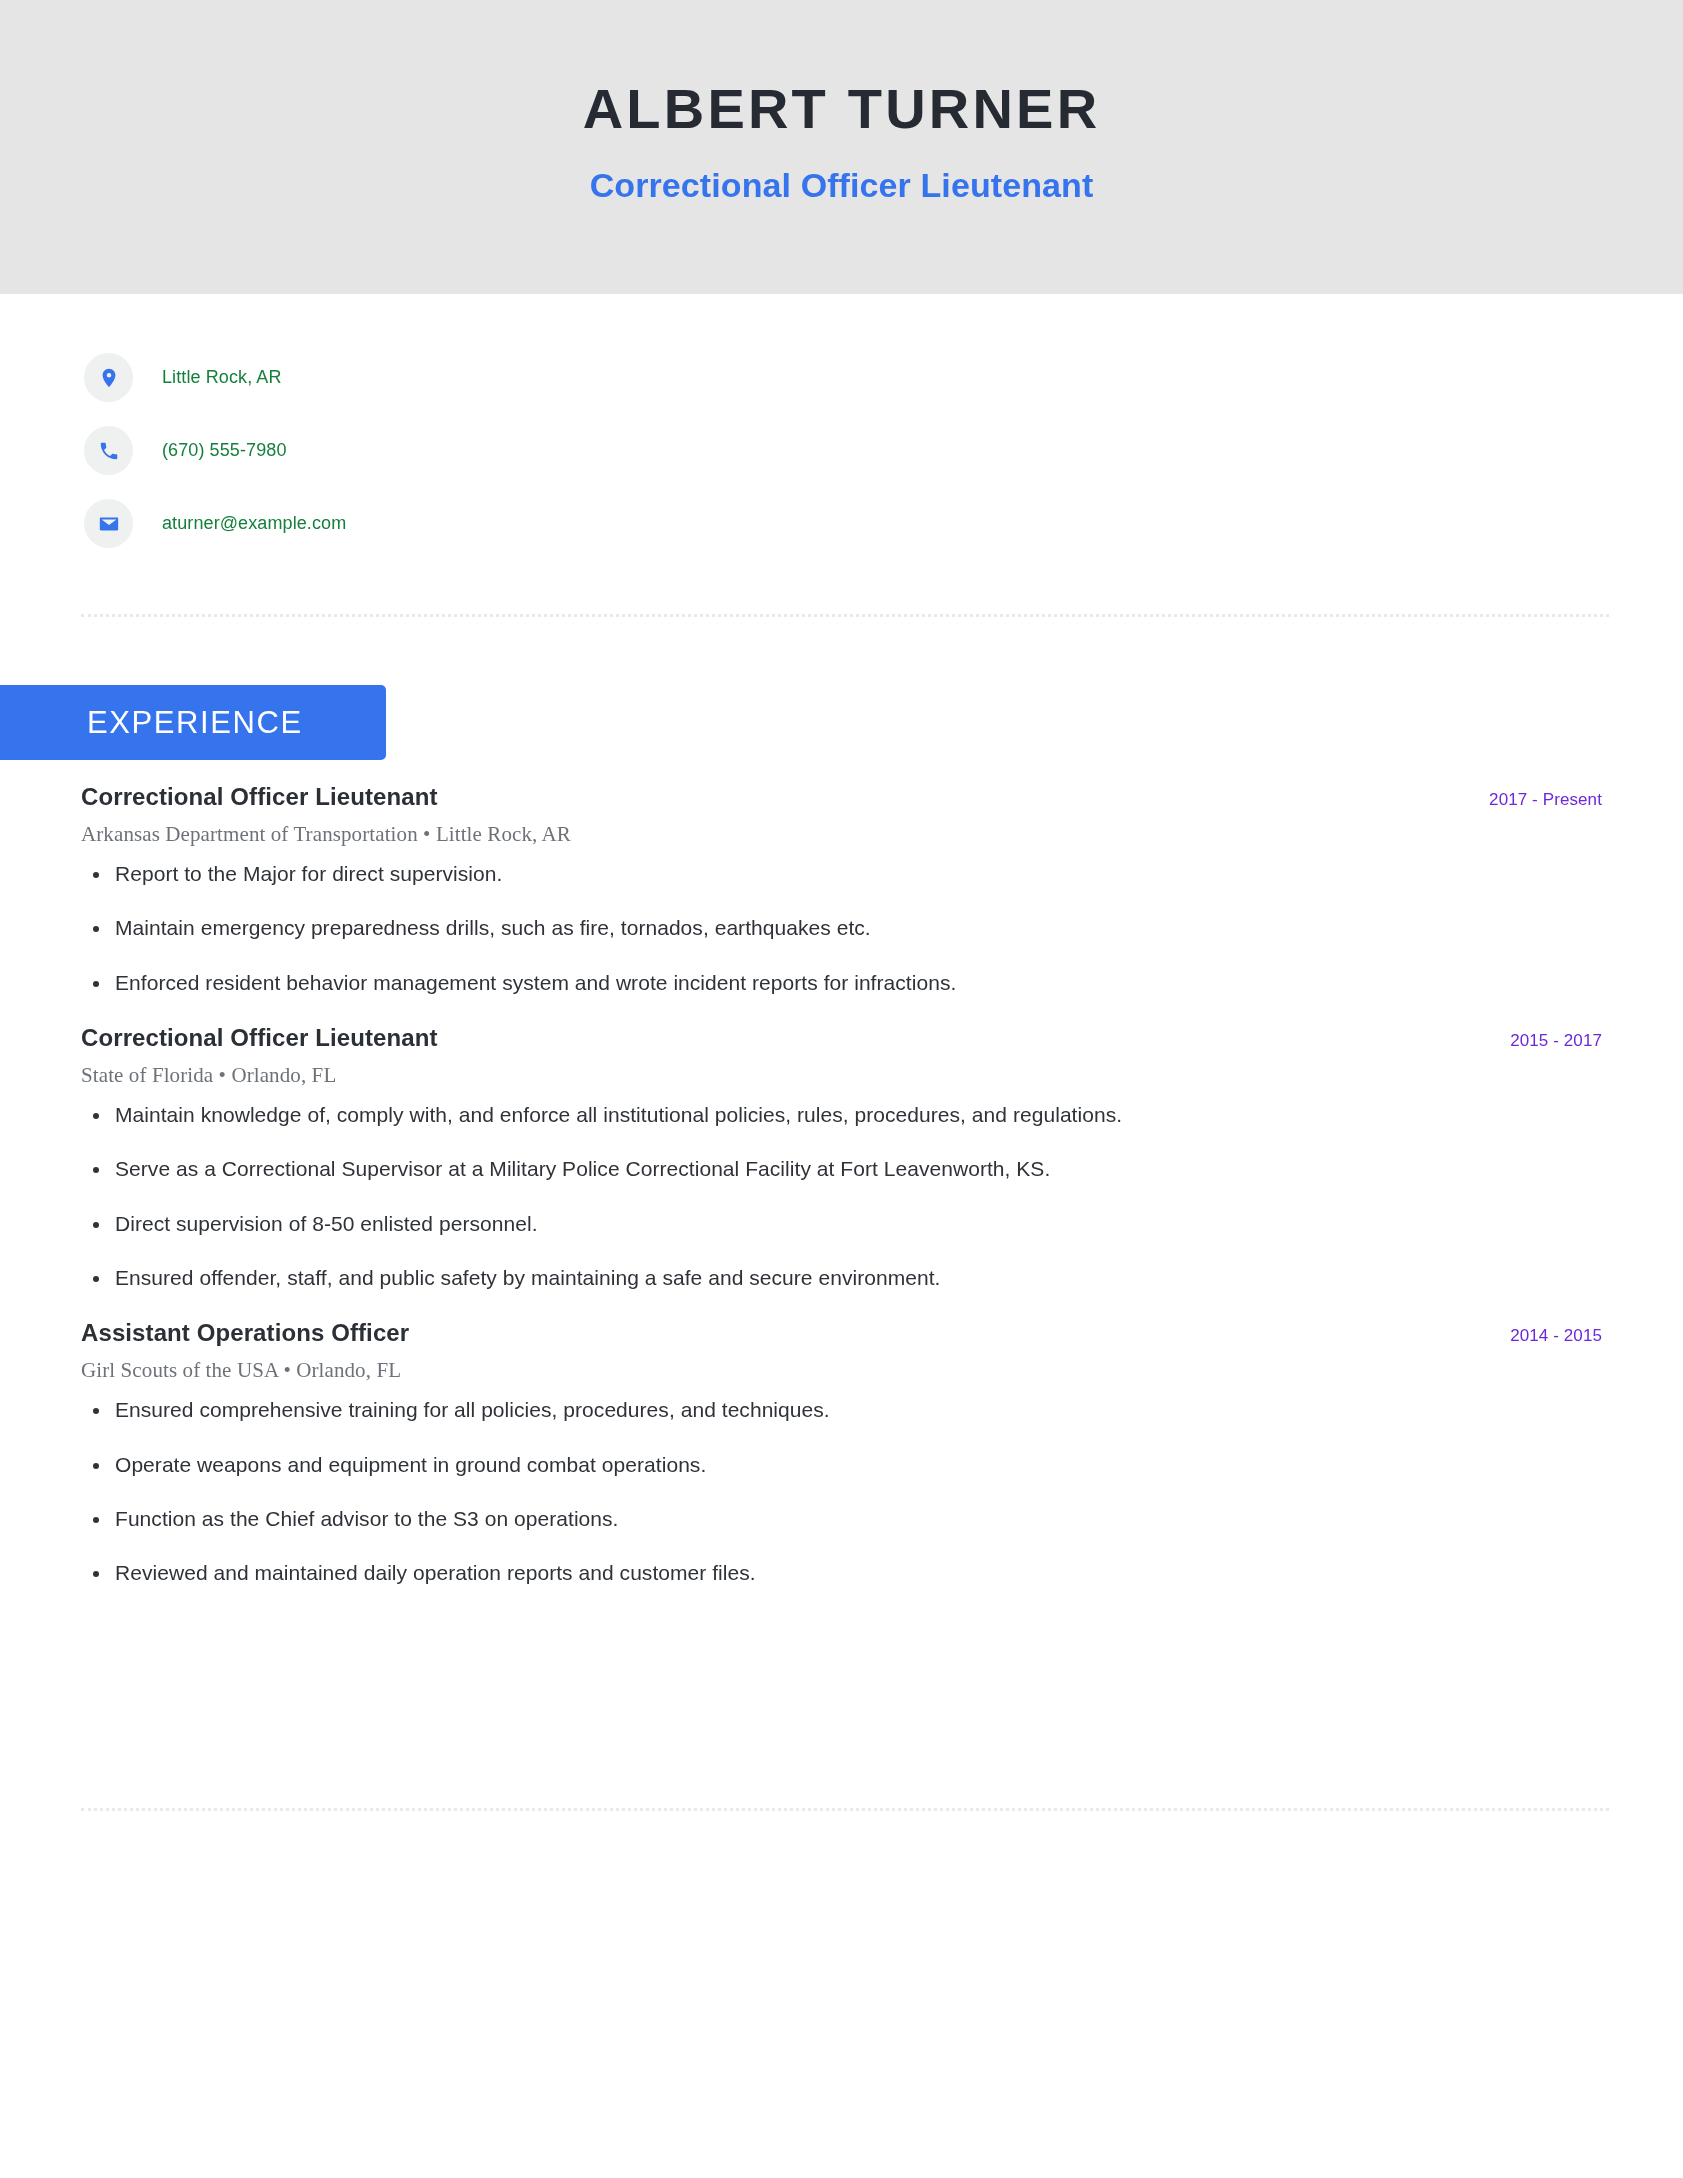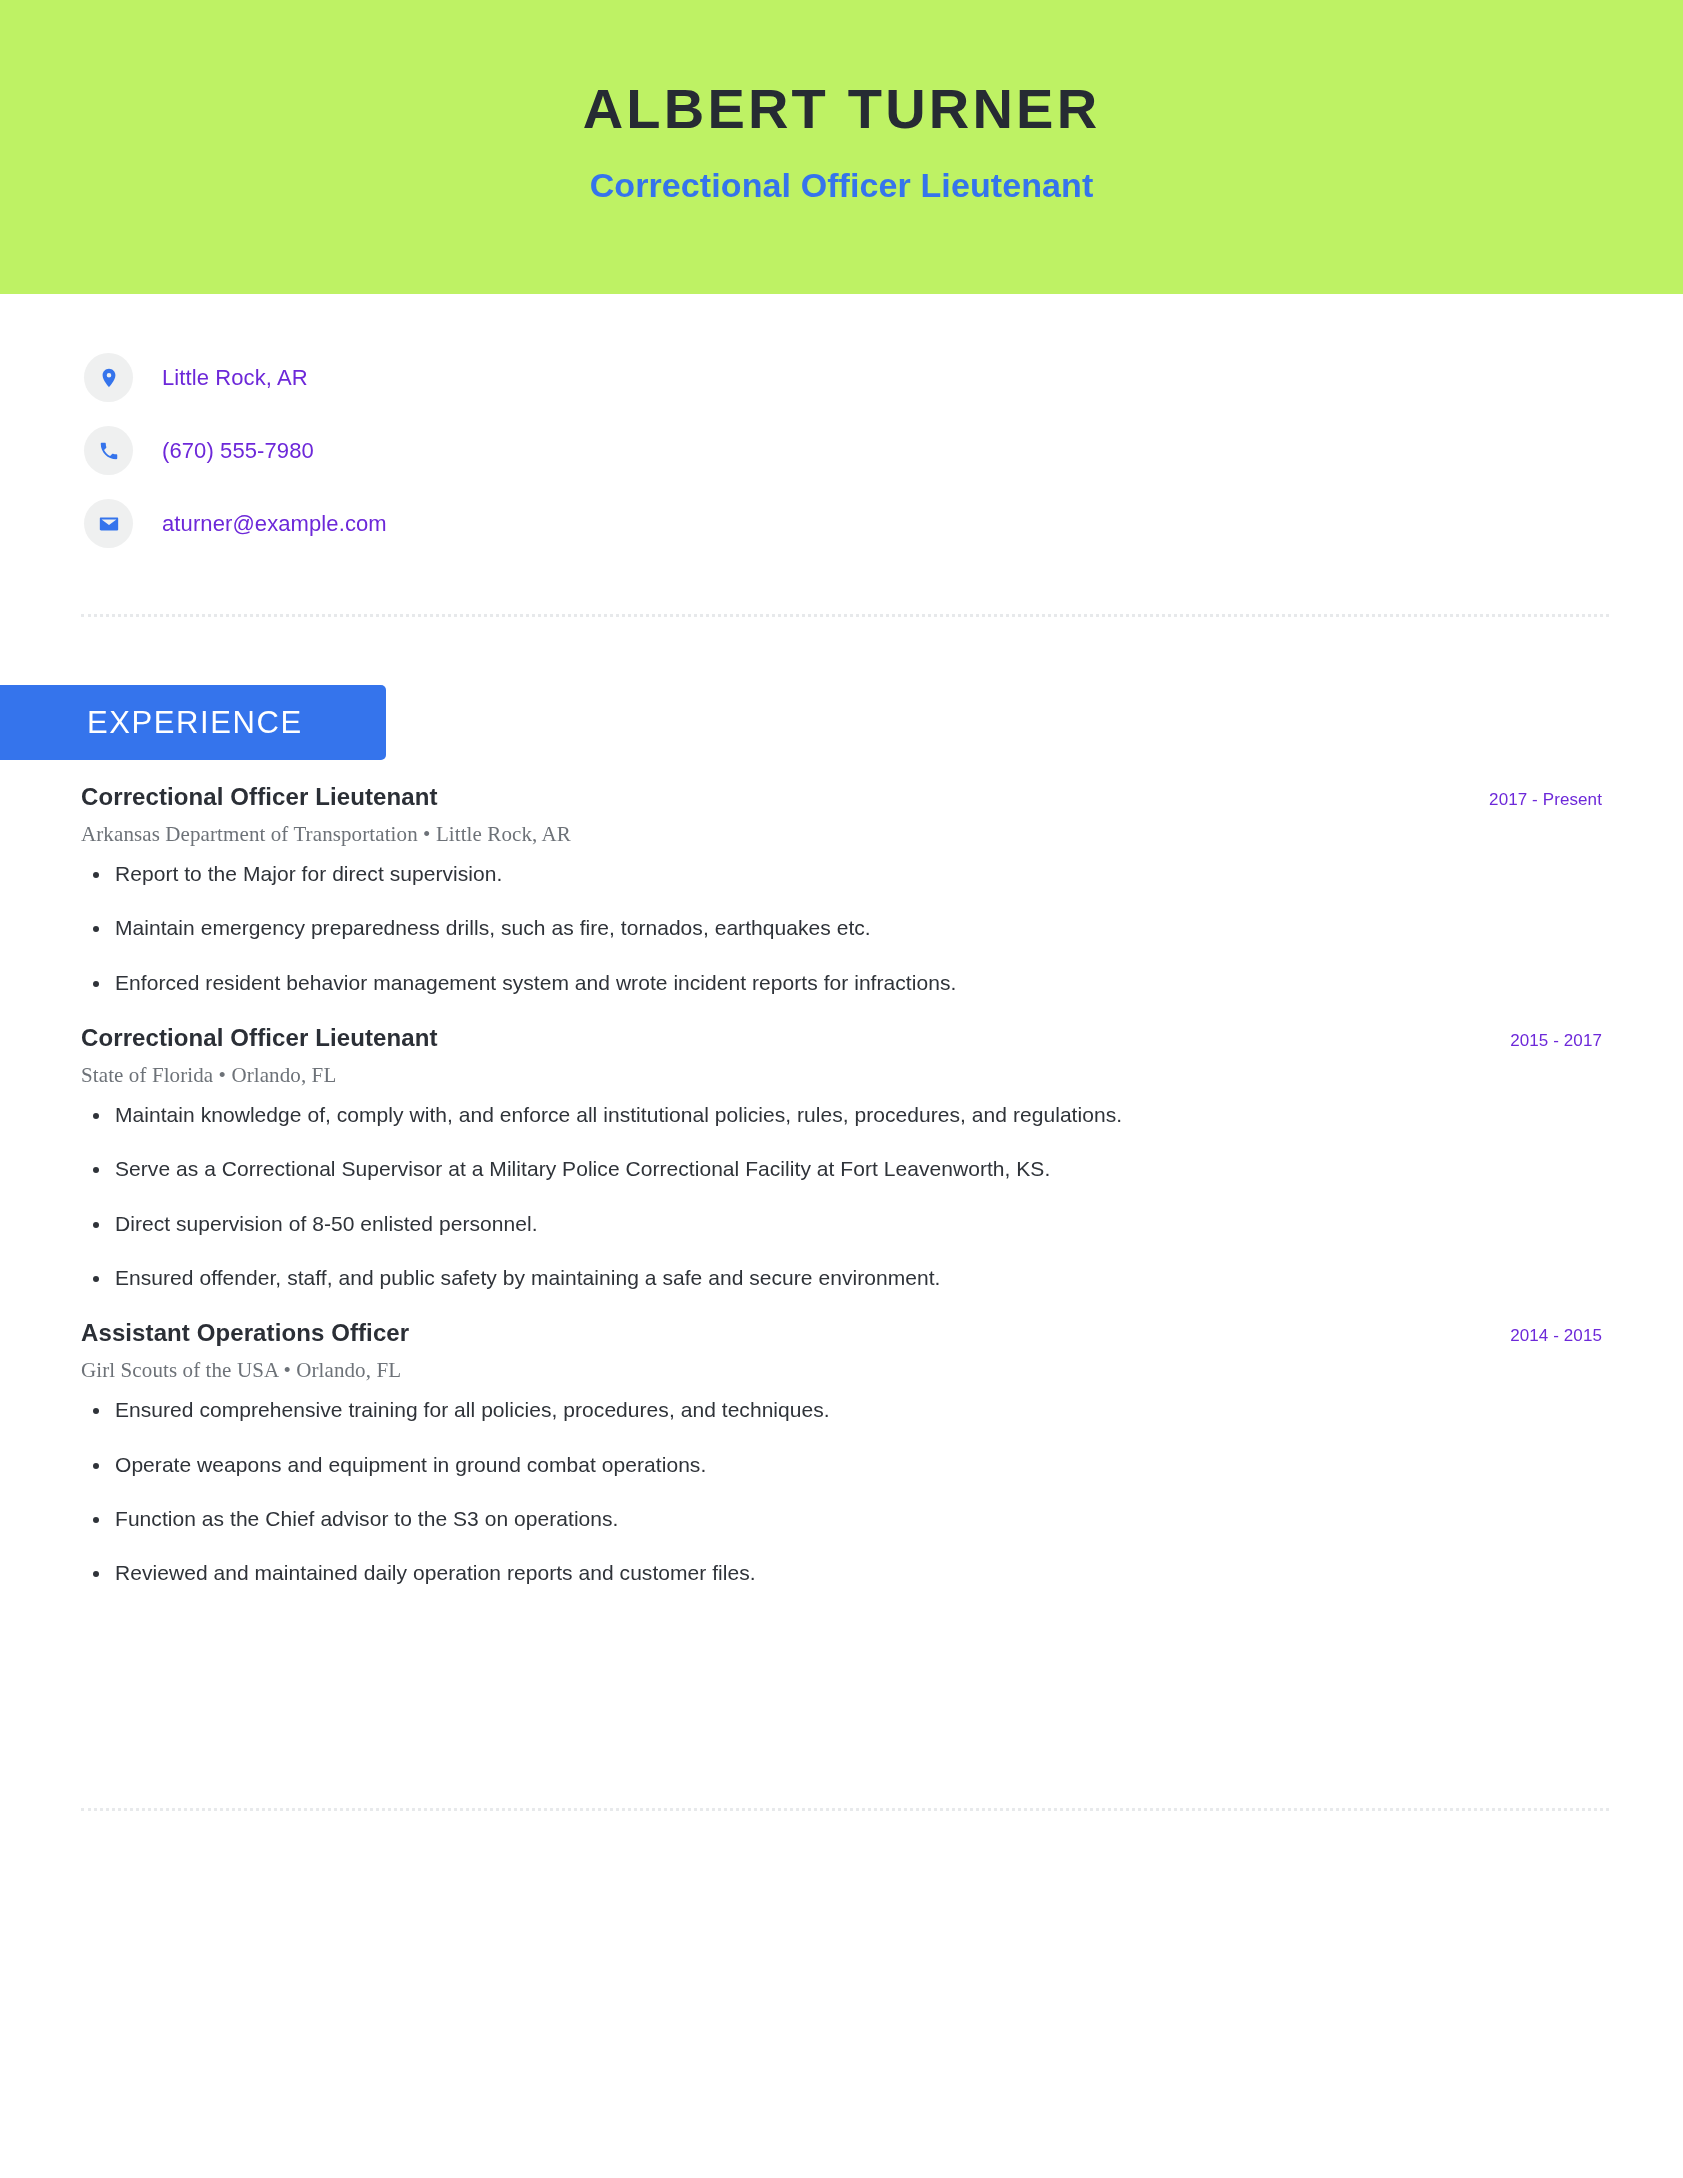--- a/index.html
+++ b/index.html
@@ -22,21 +22,21 @@
     background: #ffffff;
   }
 
   
   .header-band {
     position: absolute;
     left: 0;
     top: 0;
     width: 1683px;
     height: 294px;
-    background: #bef264;
+    background: #e5e5e5;
     box-sizing: border-box;
     text-align: center;
   }
   .full-name {
     margin: 0;
     padding-top: 81px;
     font-size: 56px;
     font-weight: 700;
     letter-spacing: 3.2px;
     color: #262b33;
@@ -71,22 +71,22 @@
     border-radius: 50%;
     background: #eff0f0;
     display: flex;
     align-items: center;
     justify-content: center;
     flex: 0 0 49px;
   }
   .contact-icon svg { display: block; }
   .contact-text {
     margin-left: 29px;
-    font-size: 22px;
-    color: #6d28d9;
+    font-size: 18px;
+    color: #15803d;
     letter-spacing: 0.1px;
     white-space: nowrap;
   }
 
   
   .divider {
     position: absolute;
     left: 81px;
     width: 1528px;
     height: 0;

